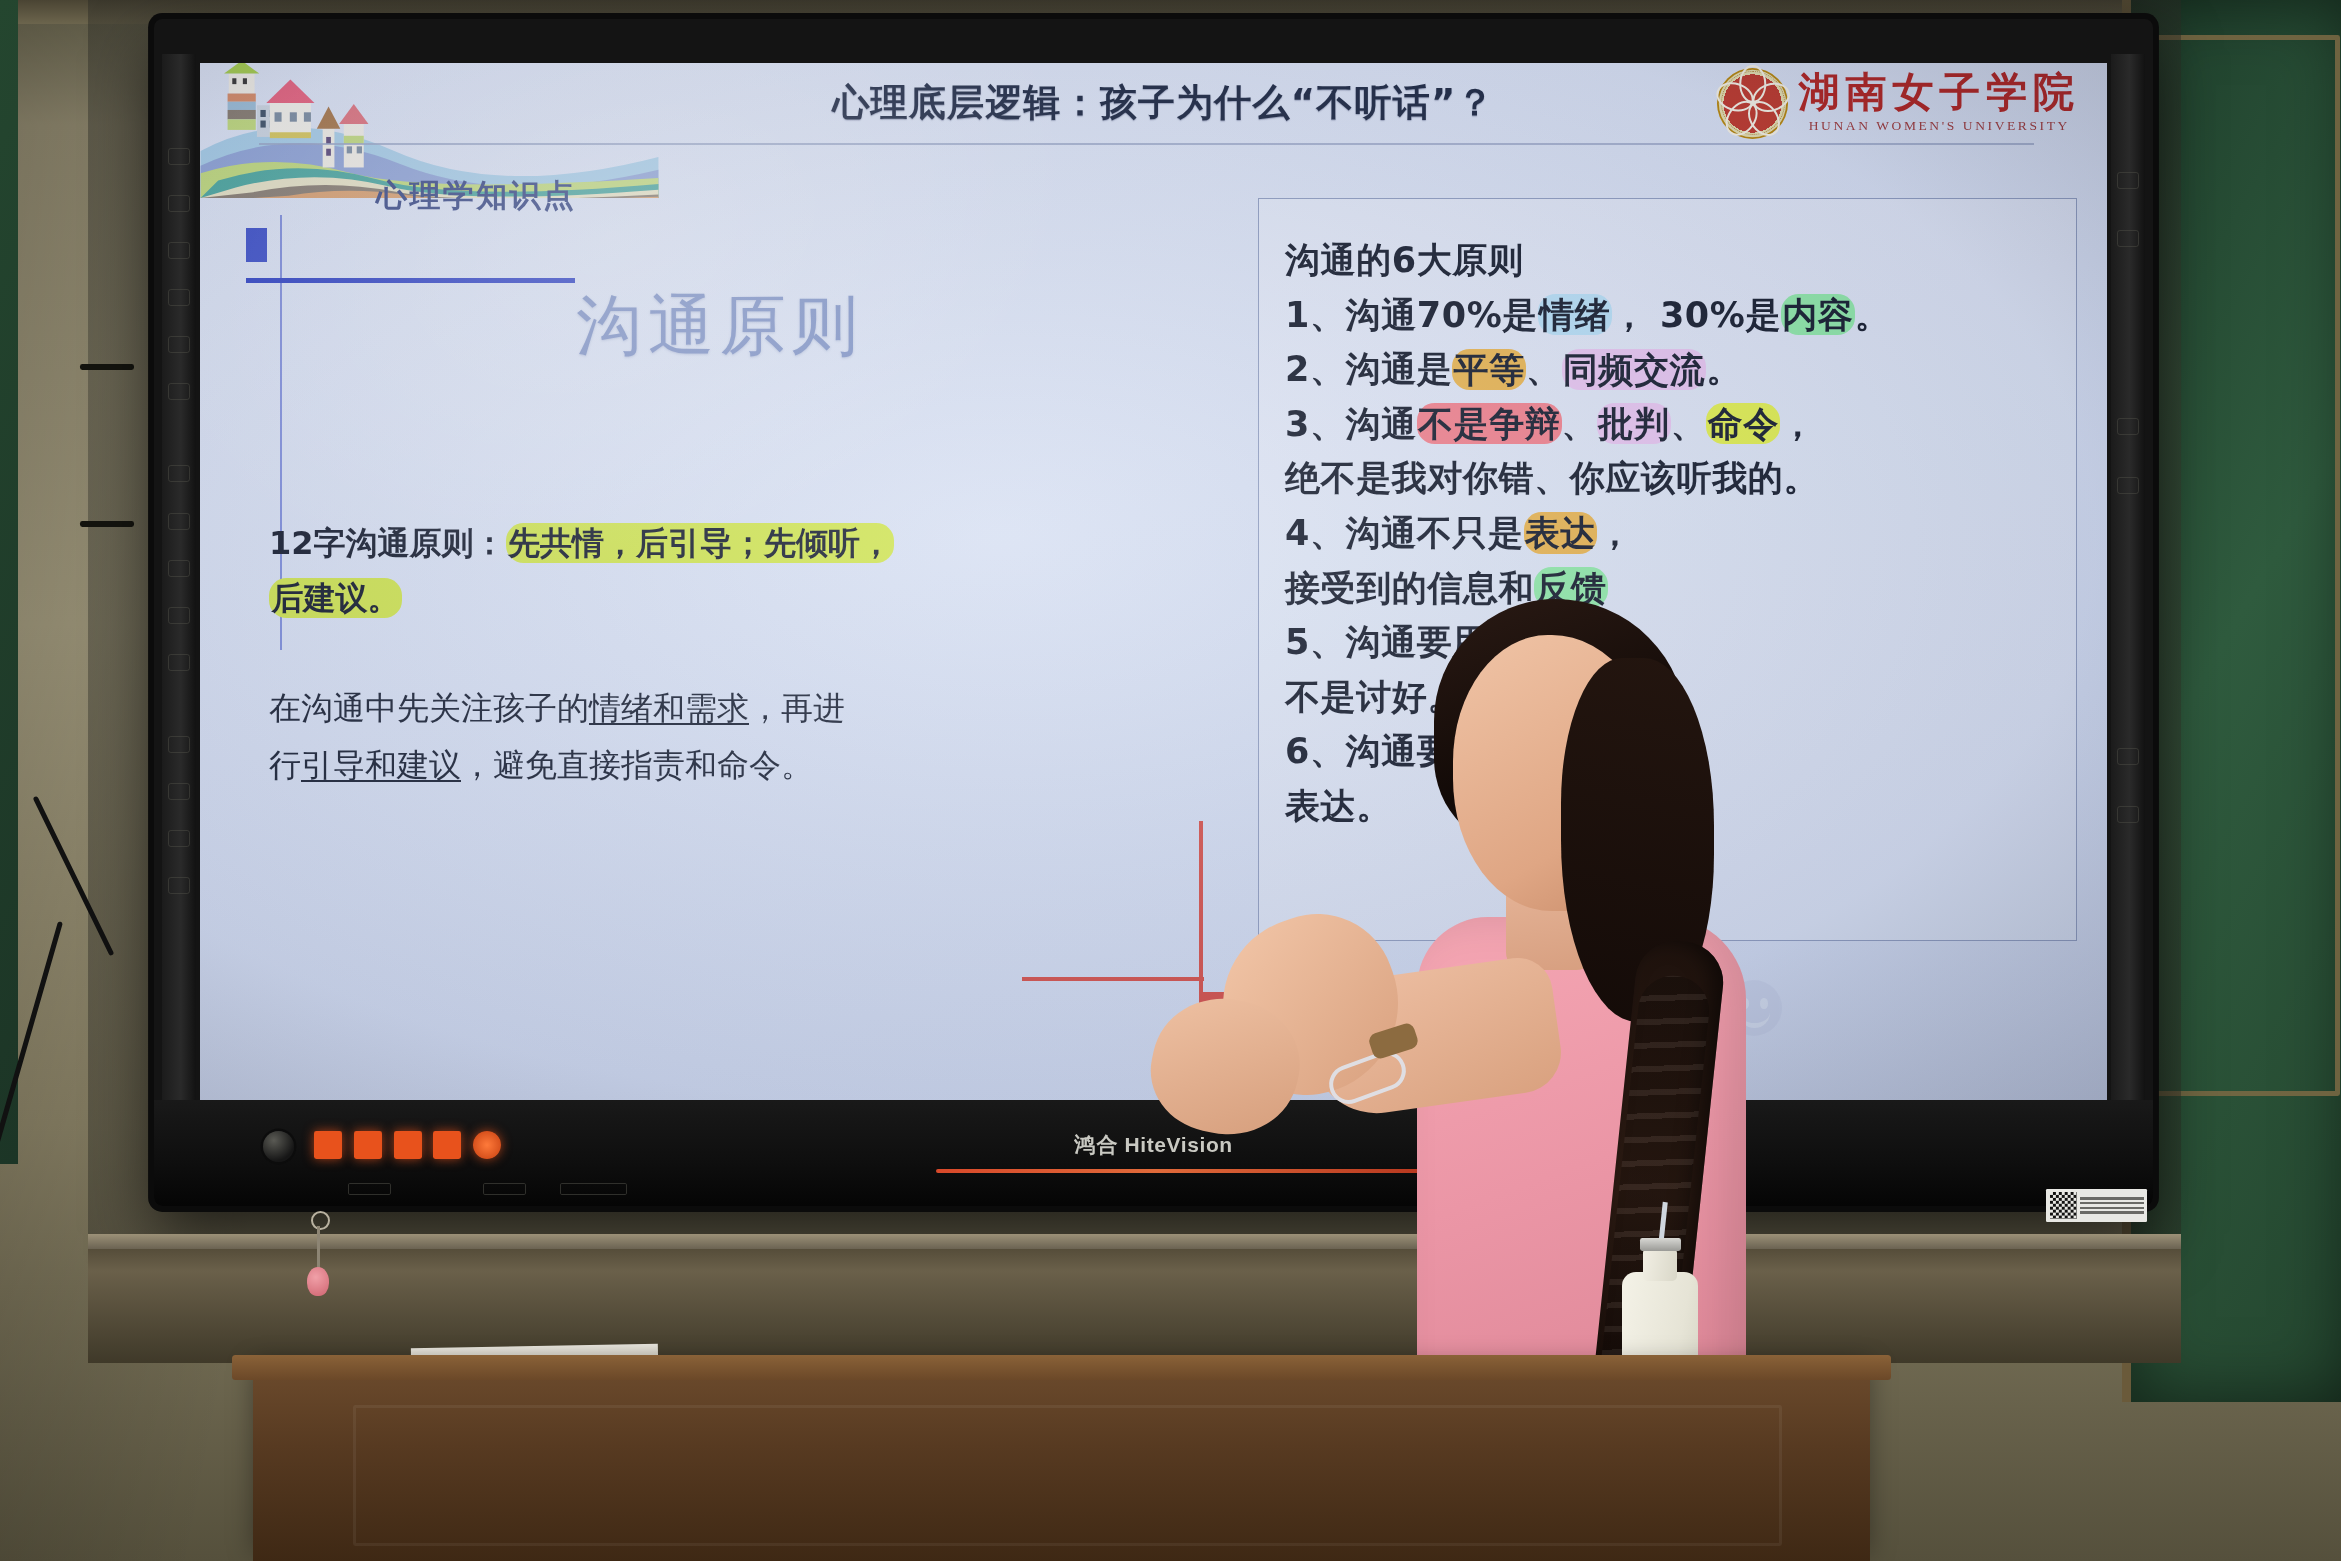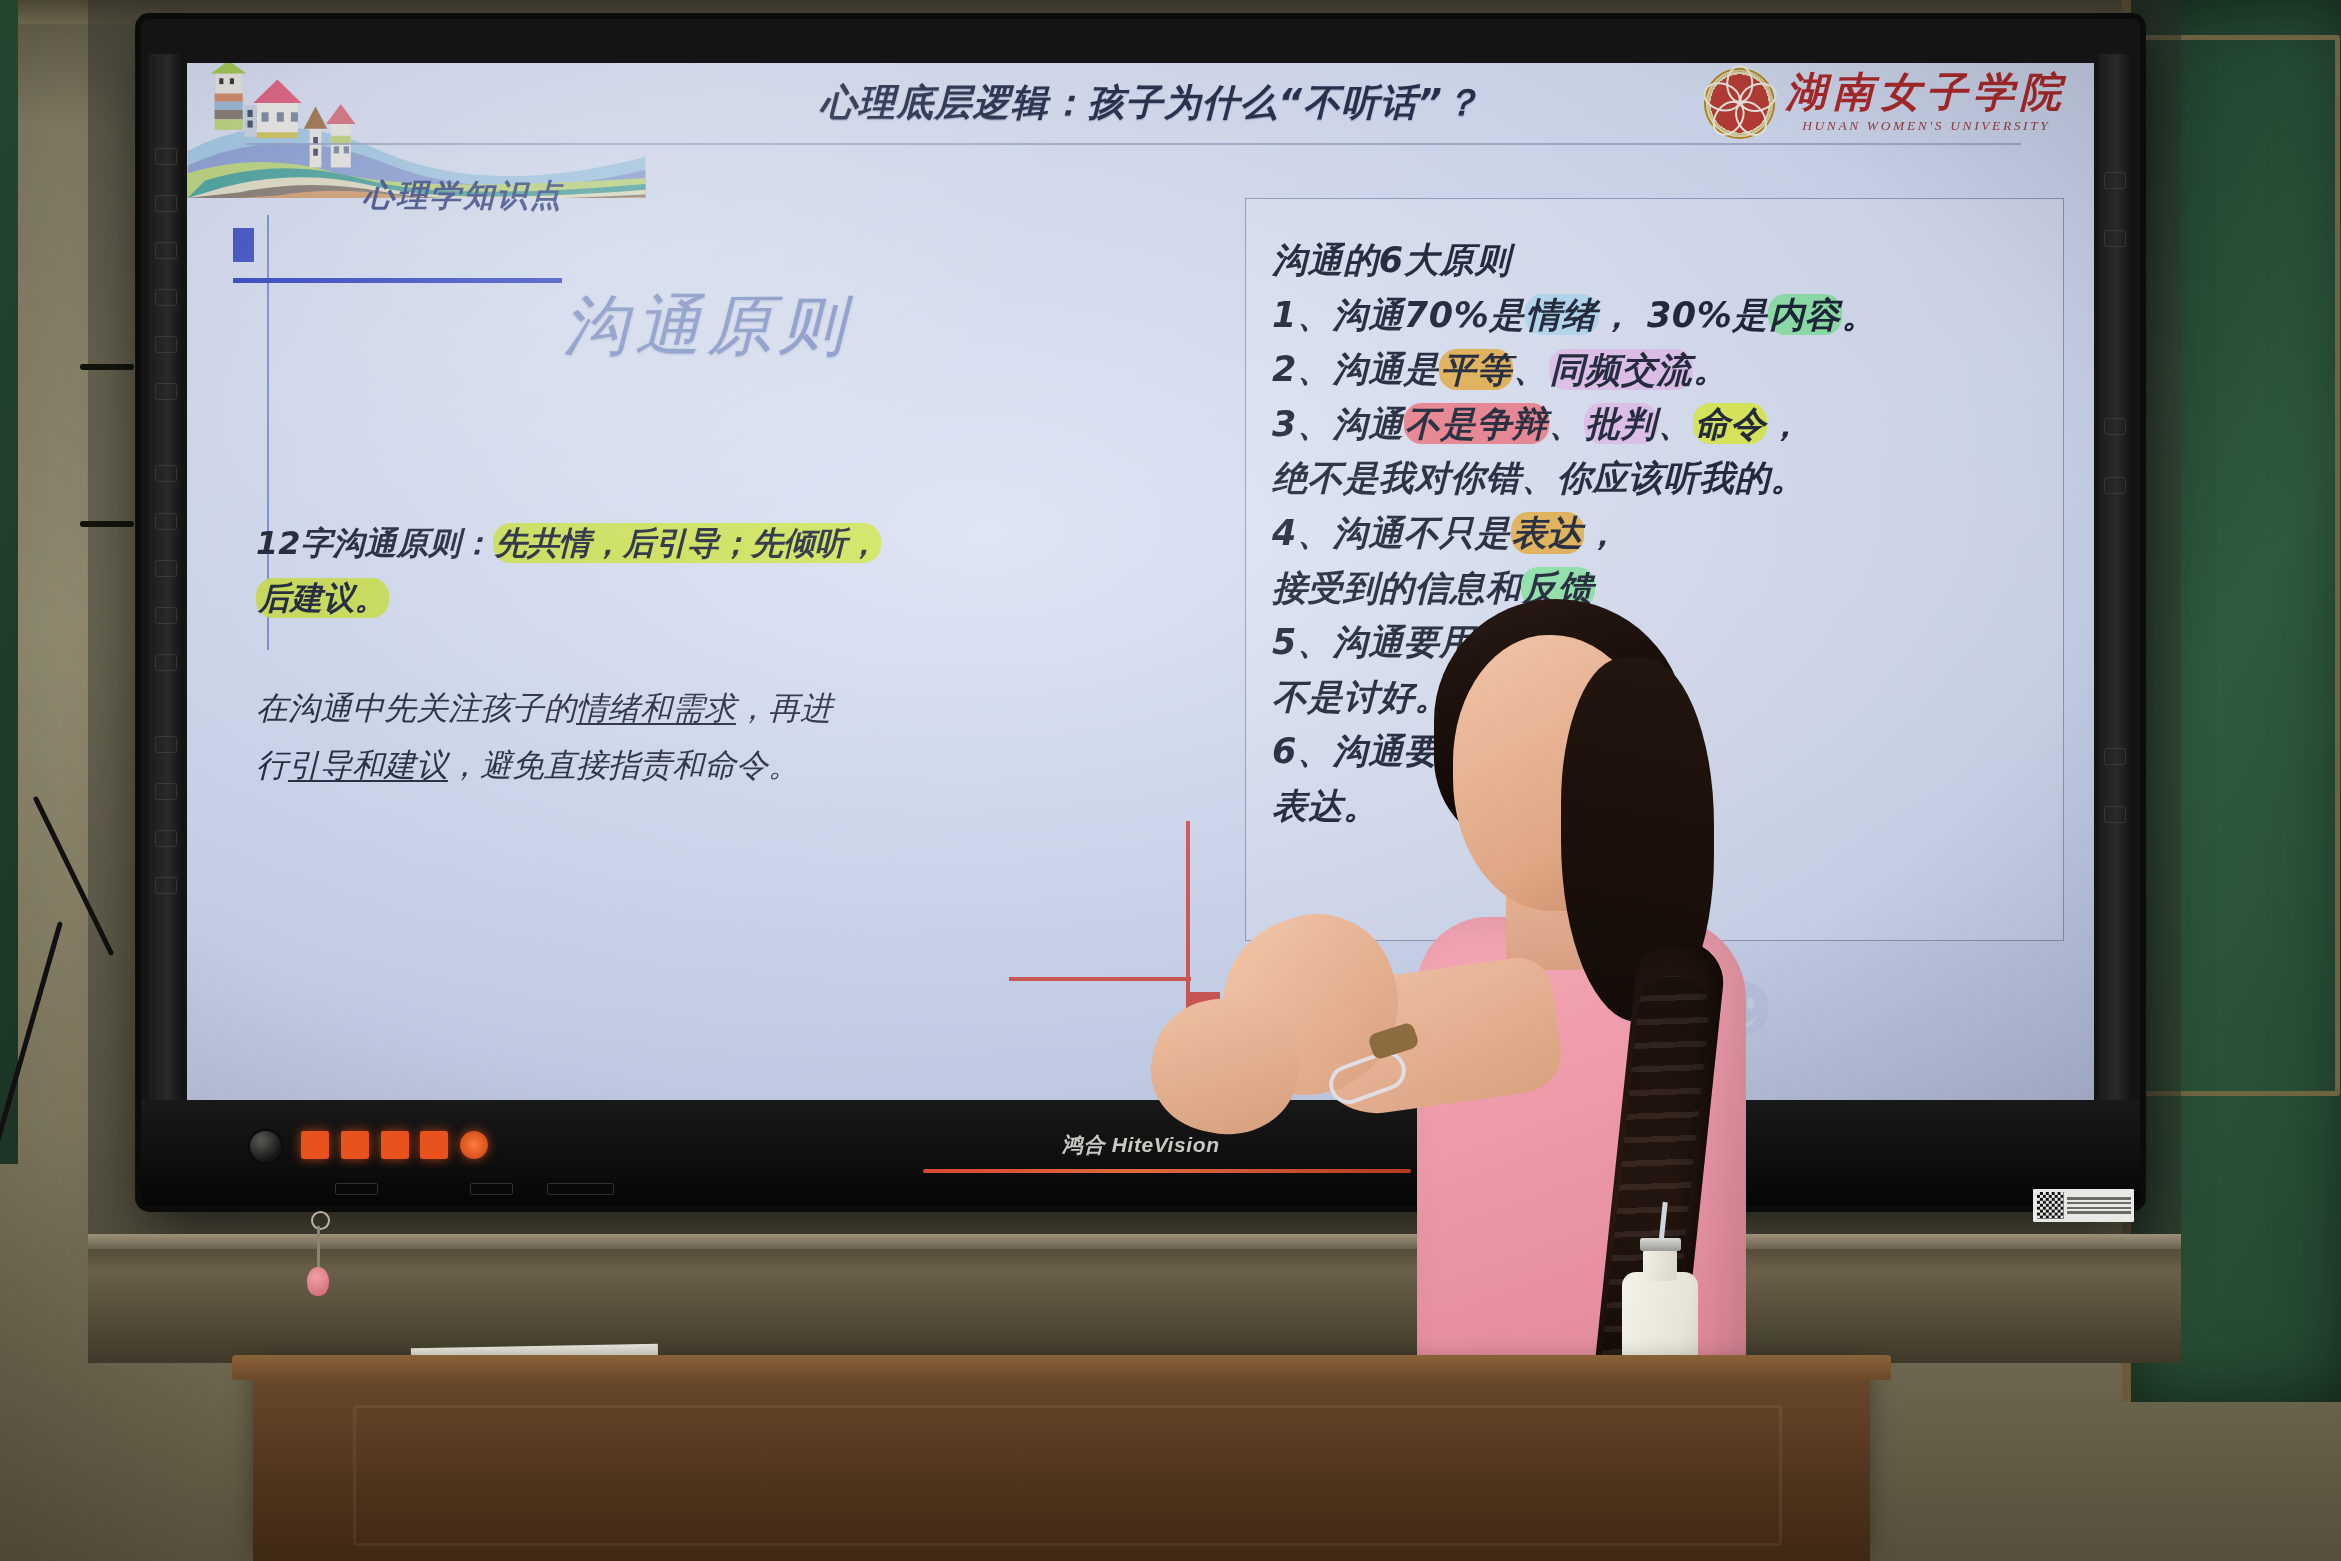--- a/index.html
+++ b/index.html
@@ -25,23 +25,23 @@
     background:linear-gradient(120deg,#24462f,#1c3526);}
   
   .surround{position:absolute;left:88px;top:0;width:2093px;height:1246px;
     background:linear-gradient(180deg,#2a2a24,#3b3a30 30%,#2c2b23 100%);opacity:.45;}
 
   
   .cable{position:absolute;background:#111;border-radius:3.5px;}
   .hook{position:absolute;height:5.9px;background:#14140f;border-radius:2.4px;}
 
   
-  .ifp{position:absolute;left:141px;top:19px;width:1999px;height:1187px;
+  .ifp{position:absolute;left:154px;top:19px;width:1999px;height:1187px;
     background:#141414;border-radius:8.2px;
-    box-shadow:0 0 0 5.9px #0b0b0b, 0 29px 65px rgba(0,0,0,.65);font-style:italic;}
+    box-shadow:0 0 0 5.9px #0b0b0b, 0 29px 65px rgba(0,0,0,.65);}
   .bezel-side{position:absolute;top:35px;bottom:94px;width:34px;
     background:linear-gradient(90deg,#1b1b1b,#2a2a2a 55%,#121212);}
   .bezel-left{left:8.2px;}
   .bezel-right{right:8.2px;}
   .sidebtn{position:absolute;left:50%;transform:translateX(-50%);
     width:20px;height:15.3px;border:1.2px solid #4d4d46;border-radius:2.9px;opacity:.5;}
   .bezel-bottom{position:absolute;left:0;right:0;bottom:0;height:106px;
     background:linear-gradient(180deg,#191919,#0e0e0e 60%,#050505);
     border-bottom-left-radius:8.2px;border-bottom-right-radius:8.2px;}
   .brand{position:absolute;left:50%;top:31px;transform:translateX(-50%);

